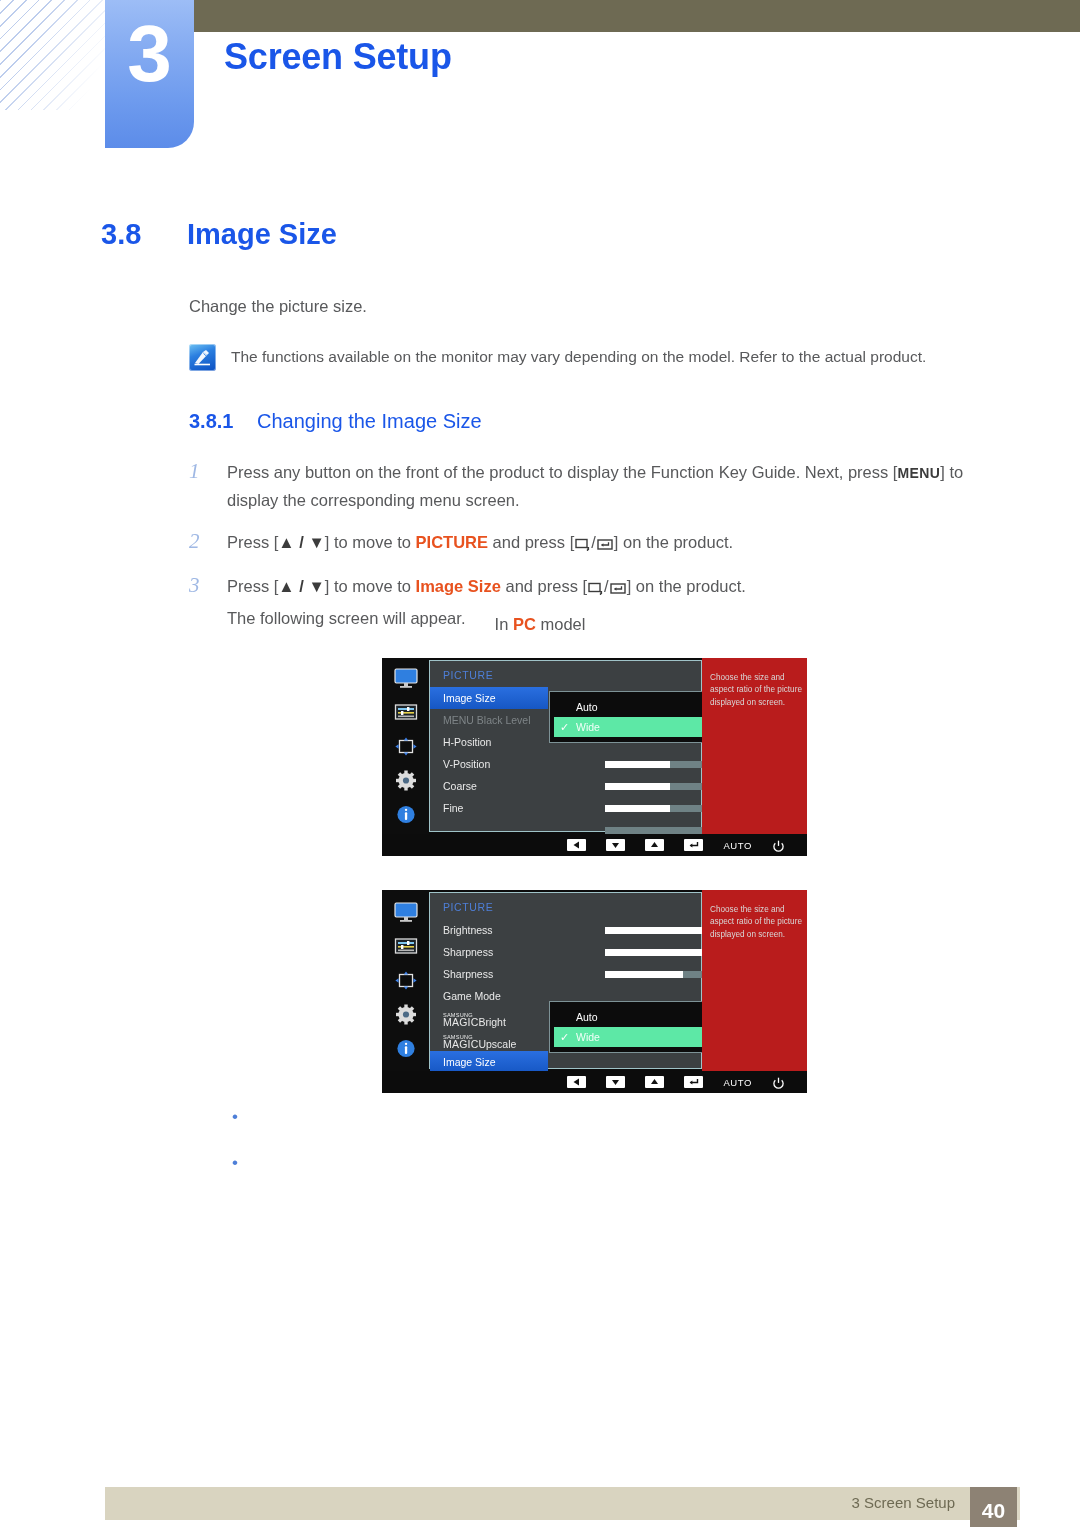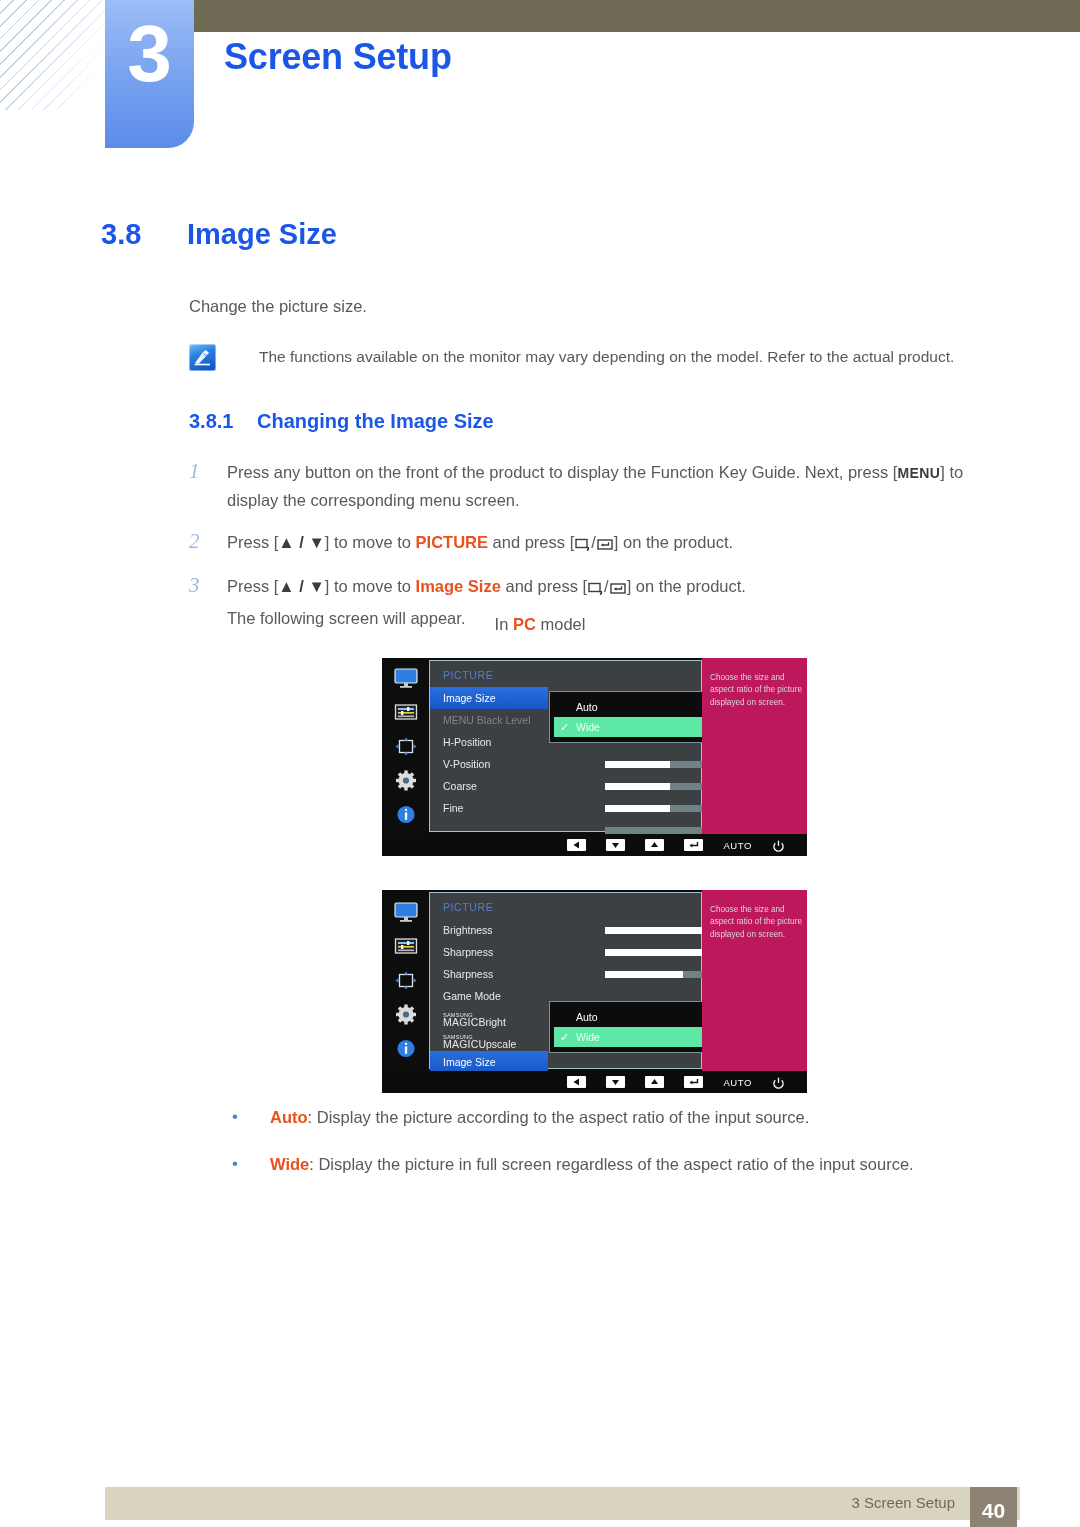--- a/index.html
+++ b/index.html
@@ -46,25 +46,25 @@
   .lead{position:absolute;left:189px;top:297px;color:#58595b;font-size:16.5px;}
 
   
   .note{position:absolute;left:189px;top:344px;width:820px;display:flex;gap:15px;align-items:flex-start;}
   .note-ico{
     width:27px;height:27px;flex:0 0 27px;border-radius:3px;position:relative;
     background:linear-gradient(160deg,#6fc3f3 0%,#2b7fe0 38%,#0b4fc2 100%);
     box-shadow:inset 0 0 0 1px rgba(255,255,255,.45);
   }
   .note-ico svg{position:absolute;left:3px;top:3px;}
-  .note-txt{color:#58595b;font-size:15.5px;line-height:1.35;padding-top:3px;margin-left:28px;}
+  .note-txt{color:#58595b;font-size:15.5px;line-height:1.35;padding-top:3px;}
 
   
   .sub-num{position:absolute;left:189px;top:410px;color:#1a56e8;font-size:20px;font-weight:700;}
-  .sub-title{position:absolute;left:257px;top:410px;color:#1a56e8;font-size:20px;font-weight:700;}
+  .sub-title{position:absolute;left:257px;top:410px;color:#1a56e8;font-size:20px;font-weight:400;}
 
   
   .steps{position:absolute;left:189px;top:458px;width:812px;}
   .step{display:flex;margin-bottom:13px;}
   .step-n{
     flex:0 0 38px;color:#9fb8e4;font-size:21px;font-style:italic;
     font-family:"Liberation Serif","DejaVu Serif",serif;line-height:1.25;
   }
   .step-b{color:#58595b;font-size:16.5px;line-height:1.72;}
   .k{font-weight:700;color:#3c3c3c;font-size:14px;letter-spacing:.4px;}
@@ -85,21 +85,21 @@
     position:absolute;left:0;top:0;width:47px;height:100%;background:#0d0d0d;
     display:flex;flex-direction:column;align-items:center;justify-content:center;gap:13px;
   }
   .osd-2 .osd-rail{gap:13px;}
   .rail-ico{width:26px;height:21px;position:relative;}
   .osd-main{
     position:absolute;left:47px;top:2px;right:105px;bottom:2px;
     background:#3c4042;border:1px solid #9fc3c8;
   }
   .osd-help{
-    position:absolute;right:0;top:0;width:105px;height:100%;background:#be185d;
+    position:absolute;right:0;top:0;width:105px;height:100%;background:#b91c1c;
     color:#d8d8d8;font-size:8.2px;line-height:1.5;padding:14px 0 0 8px;box-sizing:border-box;
   }
   .osd-title{
     position:absolute;left:13px;top:8px;color:#4e7fd8;font-size:10.5px;letter-spacing:.6px;
   }
   .rows{position:absolute;left:0;right:0;top:26px;}
   .row{position:relative;height:22px;display:flex;align-items:center;}
   .row-lbl{position:absolute;left:13px;color:#e9e9e9;font-size:10.5px;white-space:nowrap;}
   .row.dim .row-lbl{color:#7e8487;}
   .row.sel{background:linear-gradient(180deg,#2a6fe0 0%,#1657c4 100%);width:118px;}
@@ -509,25 +509,23 @@
       <span class="kb-pw"><svg width="13" height="13" viewBox="0 0 13 13">
             <path d="M3.3 3.2 A4.6 4.6 0 1 0 9.7 3.2" stroke="#ffffff" stroke-width="1.3" fill="none"></path>
             <rect x="5.85" y="0.7" width="1.3" height="5.2" fill="#ffffff"></rect>
           </svg></span>
     </div>
   </div>
 
   <div class="bullets">
     <div class="bl">
       <span class="bl-dot">•</span>
-      <span class="bl-tx"><span class="org">Auto</span><span>: Display the picture according to the aspect ratio of the input source.</span></span>
     </div>
     <div class="bl">
       <span class="bl-dot">•</span>
-      <span class="bl-tx"><span class="org">Wide</span><span>: Display the picture in full screen regardless of the aspect ratio of the input source.</span></span>
     </div>
   </div>
 
   <div class="ft-bar"></div>
   <div class="ft-bar2"></div>
   <div class="ft-txt">3 Screen Setup</div>
   <div class="ft-pg">40</div>
 
 </div>
 

